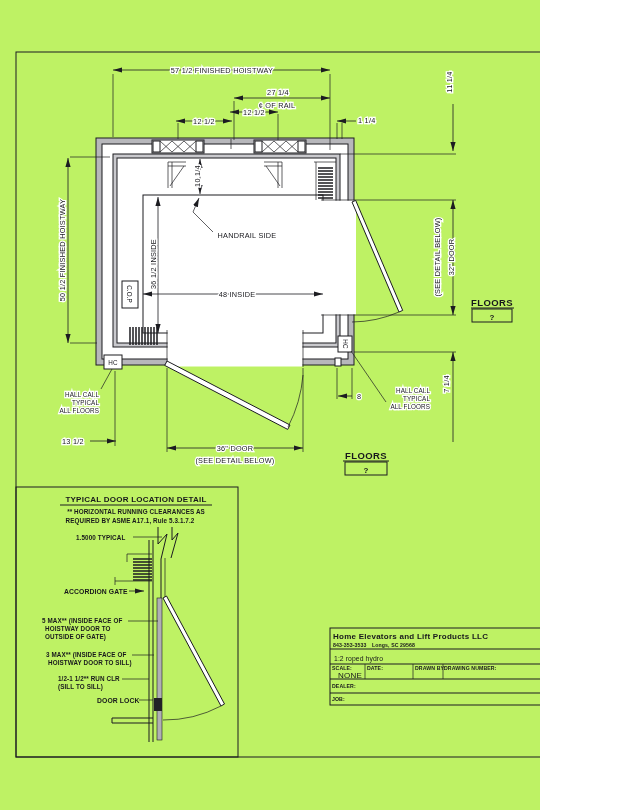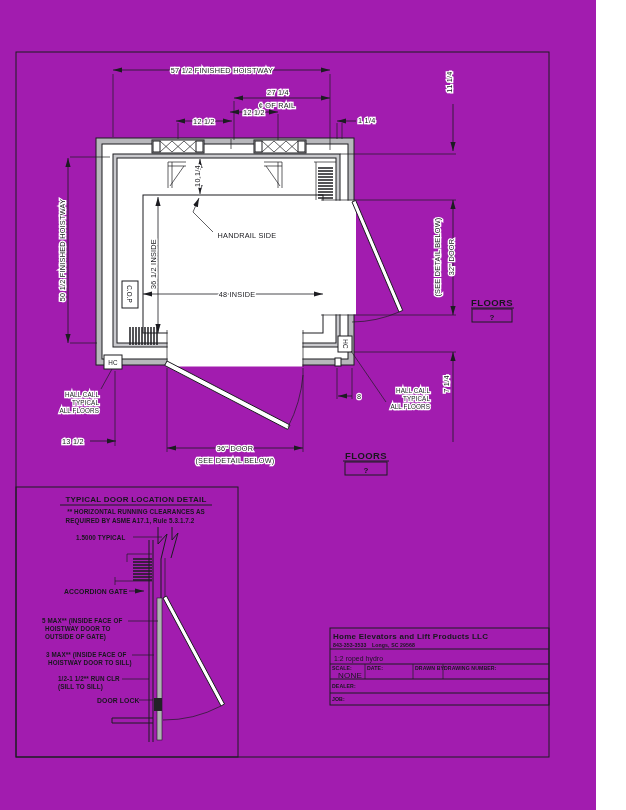--- a/index.html
+++ b/index.html
@@ -1,16 +1,16 @@
 <!DOCTYPE html>
 <html><head>
 <meta charset="utf-8">
 <style>
   html,body{margin:0;padding:0;background:#ffffff;}
-  .page{position:relative;width:596px;height:810px;background:#a21caf;overflow:hidden;}
+  .page{position:relative;width:540px;height:810px;background:#bef264;overflow:hidden;}
   svg{position:absolute;left:0;top:0;}
   svg text{font-family:"Liberation Sans","DejaVu Sans",sans-serif;fill:#17171c;font-size:7.3px;letter-spacing:.25px;}
   .halo{paint-order:stroke;stroke:#ffffff;stroke-width:2.6px;}
   .b{font-weight:bold;}
   .t6{font-size:6.3px;letter-spacing:.1px;}
   .t68{font-size:6.8px;letter-spacing:.1px;}
   .t5{font-size:5.2px;letter-spacing:.1px;}
   .t8{font-size:8px;}
   .t10{font-size:9.5px;letter-spacing:.4px;}
   .s{stroke:#1c1c21;stroke-width:1;fill:none;}

